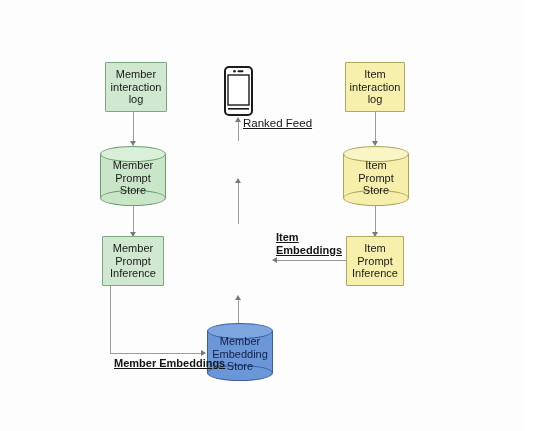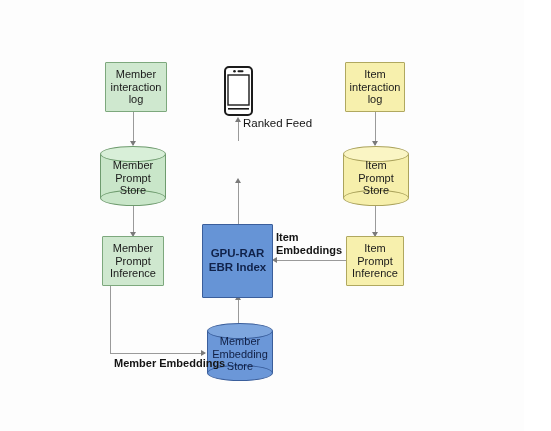--- a/index.html
+++ b/index.html
@@ -121,20 +121,21 @@
     border-bottom: 3px solid transparent;
     border-right: 5px solid #7a7a7a;
   }
   
   .edge-label {
     position: absolute;
     color: #141414;
     z-index: 4;
     line-height: 1.2;
     white-space: pre-line;
+    text-decoration: underline;
   }
   .edge-label.bold { font-weight: bold; }
 
   
   .phone {
     position: absolute;
     z-index: 3;
   }
 </style>
 </head>
@@ -185,24 +186,20 @@
   </div>
 
   <div class="edge v" style="left:238px; top:120px; height:21px;"></div>
   <div class="arrowhead up" style="left:235px; top:117px;"></div>
   <div class="edge-label" style="left:243px; top:117px; font-size:11.5px;">Ranked Feed</div>
 
 
   <div class="edge v" style="left:238px; top:181px; height:43px;"></div>
   <div class="arrowhead up" style="left:235px; top:178px;"></div>
 
-  <div class="node rect blue" style="left:202px; top:224px; width:71px; height:74px; font-size:11.5px;">
-    <span style="white-space: pre-line;">GPU-RAR
-EBR Index</span>
-  </div>
 
   <div class="edge v" style="left:238px; top:298px; height:26px;"></div>
   <div class="arrowhead up" style="left:235px; top:295px;"></div>
 
   <div class="cyl blue" style="left:207px; top:323px; width:66px; height:58px;">
     <div class="body"></div>
     <div class="base"></div>
     <div class="cap"></div>
     <div class="label" style="font-size: 11px; white-space: pre-line;">Member
 Embedding

